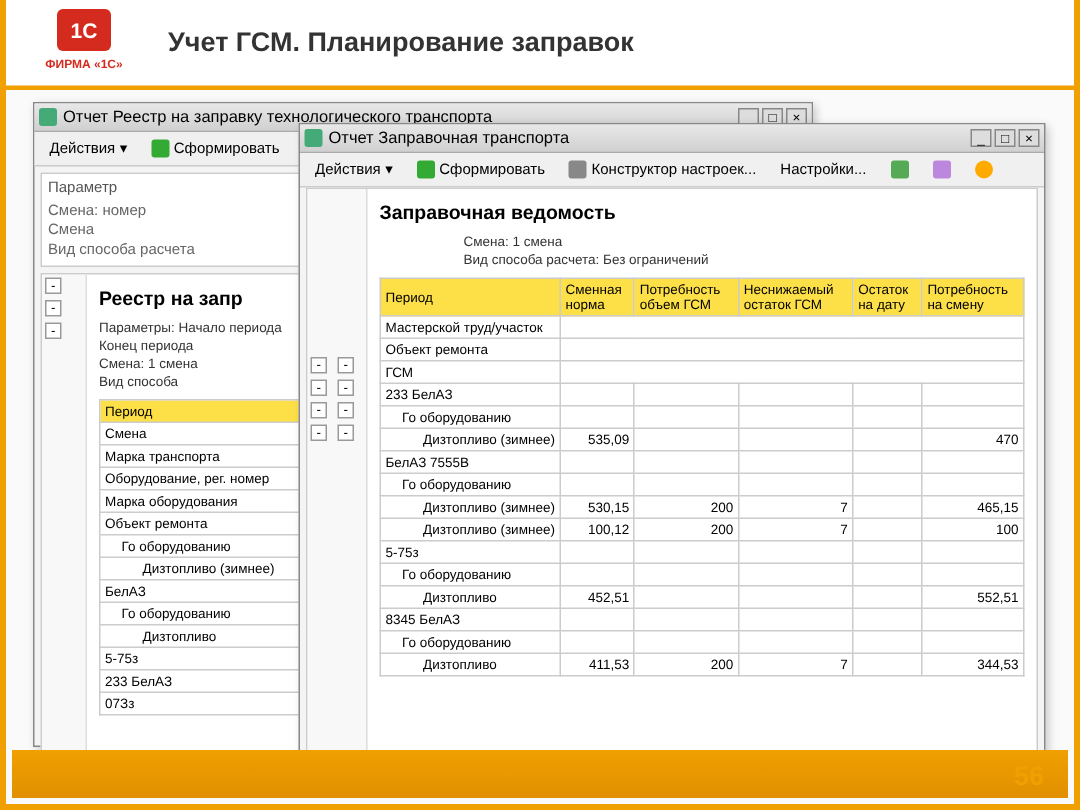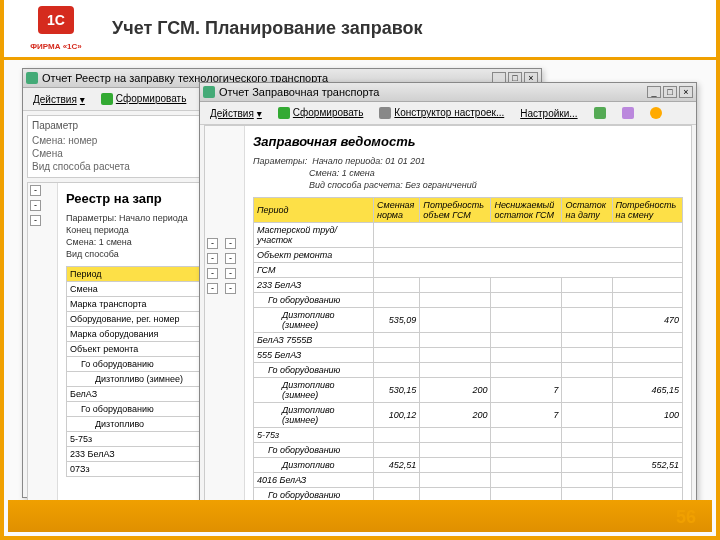--- a/index.html
+++ b/index.html
@@ -1,31 +1,31 @@
 <!DOCTYPE html>
 <html><head>
 <meta charset="utf-8">
 <style>
   * { box-sizing: border-box; margin: 0; padding: 0; }
   body { font-family: Arial, sans-serif; font-size: 11px; width: 720px; height: 540px; background: #fff; position: relative; overflow: hidden; }
   .frame { border-left: 4px solid #f0a000; border-right: 4px solid #f0a000; border-bottom: 4px solid #f0a000; width: 720px; height: 540px; position: relative; background: #fafafa; }
   .header { display: flex; align-items: center; padding: 6px 12px; background: #fff; }
-  .logo { width: 80px; height: 45px; display: flex; flex-direction: column; align-items: center; justify-content: space-between; }
+  .logo { width: 80px; height: 45px; display: flex; flex-direction: column; align-items: center; justify-content: flex-start; }
   .logo-circle { width: 36px; height: 28px; background: #d52b1e; border-radius: 4px; position: relative; display: flex; align-items: center; justify-content: center; color: #fff; font-weight: bold; font-size: 14px; }
   .logo-text { font-size: 8px; color: #d52b1e; font-weight: bold; margin-top: 4px; }
   .title { font-size: 18px; font-weight: bold; color: #333; margin-left: 16px; }
   .title-bar { height: 3px; background: #f0a000; margin: 0; }
   .content { position: relative; height: 460px; }
   .win { position: absolute; background: #f4f4f4; border: 1px solid #888; box-shadow: 2px 2px 6px rgba(0,0,0,.2); }
   .win-title { background: linear-gradient(#e8e8e8,#d0d0d0); border-bottom: 1px solid #aaa; padding: 3px 3px; font-size: 11px; display: flex; align-items: center; gap: 4px; justify-content: center; }
   .win-icon { width: 12px; height: 12px; background: #4a7; border-radius: 2px; }
   .win-ctrls { margin-left: auto; display: flex; gap: 2px; }
   .win-ctrl { width: 14px; height: 12px; border: 1px solid #888; background: #ddd; font-size: 9px; text-align: center; line-height: 10px; }
   .toolbar { background: #f0f0f0; border-bottom: 1px solid #ccc; padding: 3px 6px; display: flex; align-items: center; gap: 8px; font-size: 10px; }
-  .tb-btn { display: flex; align-items: flex-start; gap: 3px; padding: 2px 4px; cursor: pointer; text-decoration: underline; }
+  .tb-btn { display: flex; align-items: center; gap: 3px; padding: 2px 4px; cursor: pointer; }
   .tb-icon { width: 12px; height: 12px; border-radius: 2px; }
   .tb-green { background: #3a3; }
   .tb-gear { background: #888; }
   .tb-q { background: #fa0; border-radius: 50%; }
   .params-box { border: 1px solid #ccc; background: #fff; margin: 4px; padding: 4px; font-size: 10px; }
   .params-title { font-weight: normal; color: #555; margin-bottom: 3px; }
   .params-row { color: #666; padding: 1px 0; }
   .doc-area { background: #fff; border: 1px solid #ccc; margin: 0 4px 4px 4px; overflow: hidden; }
   .doc-content { margin-left: 0; padding: 8px; }
   .doc-title { font-size: 13px; font-weight: bold; margin-bottom: 6px; }
@@ -187,24 +187,23 @@
           <div style="height:110px"></div>
           <div class="tree-btn">-</div>
           <div class="tree-btn">-</div>
           <div class="tree-btn">-</div>
           <div class="tree-btn">-</div>
           <div class="tree-btn">-</div>
           <div class="tree-btn">-</div>
           <div class="tree-btn">-</div>
           <div class="tree-btn">-</div>
         </div>
-        <div class="doc-content" style="margin-left:40px;font-style:italic;">
+        <div class="doc-content" style="margin-left:40px;">
           <div class="doc-title">Заправочная ведомость</div>
           <div class="doc-params">
-            <div><span>Параметры:</span>&nbsp;&nbsp;<span>Начало периода: 01 01 201</span></div>
             <div style="padding-left:56px">Смена: 1 смена</div>
             <div style="padding-left:56px">Вид способа расчета: Без ограничений</div>
           </div>
           <table class="tbl">
             <tbody>
                 <tr>
               <th style="width:120px">Период</th>
               <th>Сменная норма</th>
               <th>Потребность объем ГСМ</th>
               <th>Неснижаемый остаток ГСМ</th>
@@ -251,28 +250,20 @@
                 </tr>
                 <tr>
                   <td>БелАЗ 7555В</td>
                   <td class="num"></td>
                   <td class="num"></td>
                   <td class="num"></td>
                   <td class="num"></td>
                   <td class="num"></td>
                 </tr>
                 <tr>
-                  <td>555 БелАЗ</td>
-                  <td class="num"></td>
-                  <td class="num"></td>
-                  <td class="num"></td>
-                  <td class="num"></td>
-                  <td class="num"></td>
-                </tr>
-                <tr>
                   <td class="indent1">Го оборудованию</td>
                   <td class="num"></td>
                   <td class="num"></td>
                   <td class="num"></td>
                   <td class="num"></td>
                   <td class="num"></td>
                 </tr>
                 <tr>
                   <td class="indent2">Дизтопливо (зимнее)</td>
                   <td class="num">530,15</td>
@@ -307,21 +298,21 @@
                 </tr>
                 <tr>
                   <td class="indent2">Дизтопливо</td>
                   <td class="num">452,51</td>
                   <td class="num"></td>
                   <td class="num"></td>
                   <td class="num"></td>
                   <td class="num">552,51</td>
                 </tr>
                 <tr>
-                  <td>4016 БелАЗ</td>
+                  <td>8345 БелАЗ</td>
                   <td class="num"></td>
                   <td class="num"></td>
                   <td class="num"></td>
                   <td class="num"></td>
                   <td class="num"></td>
                 </tr>
                 <tr>
                   <td class="indent1">Го оборудованию</td>
                   <td class="num"></td>
                   <td class="num"></td>

